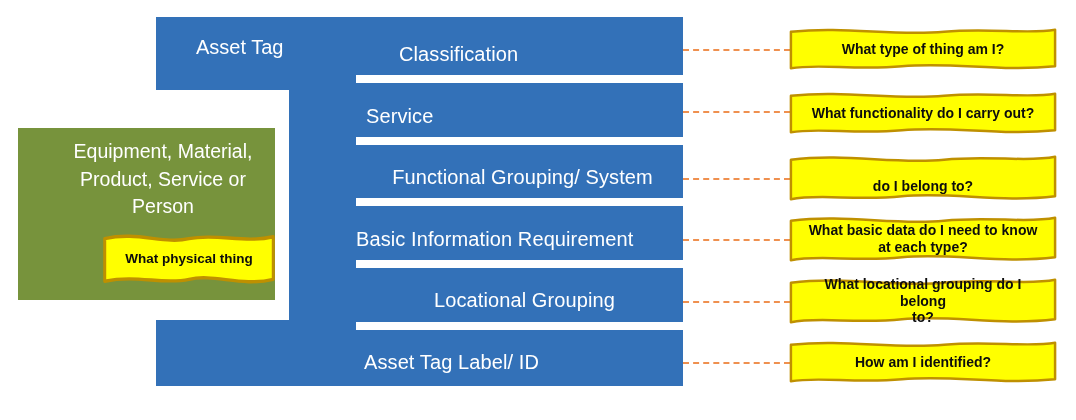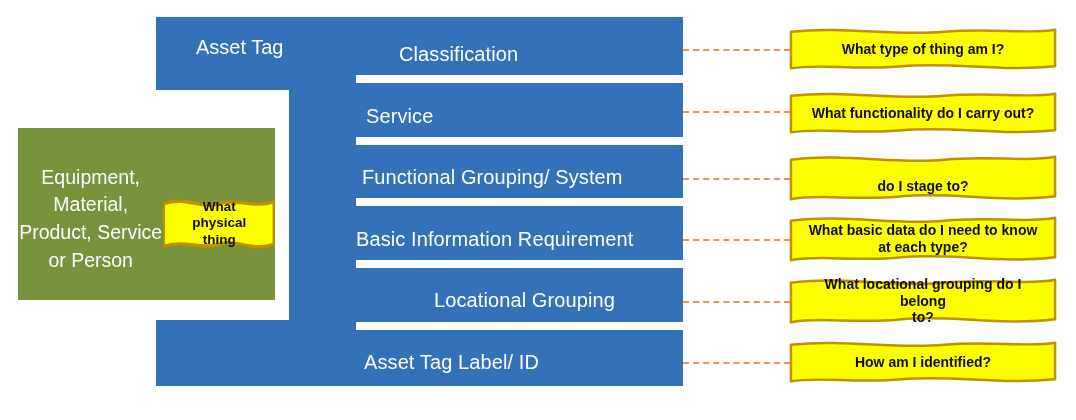--- a/index.html
+++ b/index.html
@@ -58,21 +58,21 @@
     position: absolute;
     left: 356px;
     width: 327px;
     height: 8px;
     background: #ffffff;
   }
 
   
   #row-1 { top: 27px;  padding-left: 8px; margin-left: 35px; }
   #row-2 { top: 89px;  padding-left: 10px; }
-  #row-3 { top: 150px; padding-left: 6px; }
+  #row-3 { top: 150px; padding-left: 6px; justify-content: center; }
   #row-4 { top: 212px; padding-left: 0px; }
   #row-5 { top: 273px; padding-left: 10px; justify-content: center; }
   #row-6 { top: 335px; padding-left: 8px; }
 
   #sep-1 { top: 75px; }
   #sep-2 { top: 137px; }
   #sep-3 { top: 198px; }
   #sep-4 { top: 260px; }
   #sep-5 { top: 322px; }
 
@@ -92,22 +92,22 @@
 
   
   #green-card {
     position: absolute;
     left: 18px;
     top: 128px;
     width: 257px;
     height: 172px;
     background: #77933c;
     display: flex;
-    flex-direction: row;
-    align-items: center;
+    flex-direction: column;
+    align-items: flex-end;
     padding-top: 10px;
     box-sizing: border-box;
   }
   #green-card-title {
     color: #ffffff;
     font-size: 19.5px;
     line-height: 1.42;
     text-align: center;
     width: 224px;
   }
@@ -259,21 +259,21 @@
   </div>
 </div>
 
 <div class="ribbon q-ribbon" id="q-ribbon-3">
   <svg class="ribbon-svg" viewBox="0 0 280 54" preserveAspectRatio="none">
     <path d="M2,8 C60,1 110,13 162,8 C210,3 248,11 278,5 L278,46 C220,53 170,41 118,46 C70,51 32,43 2,49 Z" fill="#FFFF00" stroke="#BF9000" stroke-width="2.6" stroke-linejoin="round"></path>
   </svg>
   <div class="ribbon-text">
     <span>
       <br>
-      <span>do I stage to?</span>
+      <span>do I belong to?</span>
     </span>
   </div>
 </div>
 
 <div class="ribbon q-ribbon" id="q-ribbon-4">
   <svg class="ribbon-svg" viewBox="0 0 280 54" preserveAspectRatio="none">
     <path d="M2,8 C60,1 110,13 162,8 C210,3 248,11 278,5 L278,46 C220,53 170,41 118,46 C70,51 32,43 2,49 Z" fill="#FFFF00" stroke="#BF9000" stroke-width="2.6" stroke-linejoin="round"></path>
   </svg>
   <div class="ribbon-text">
     <span>

